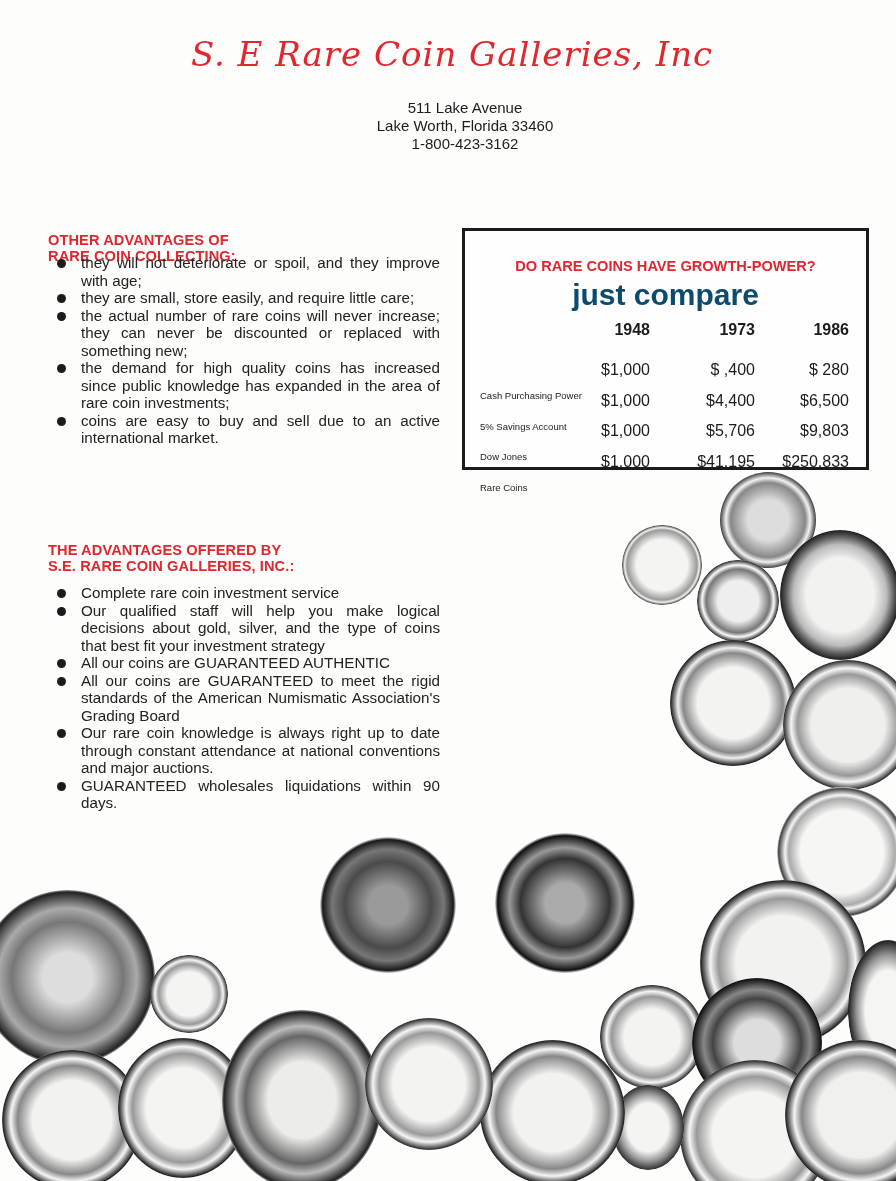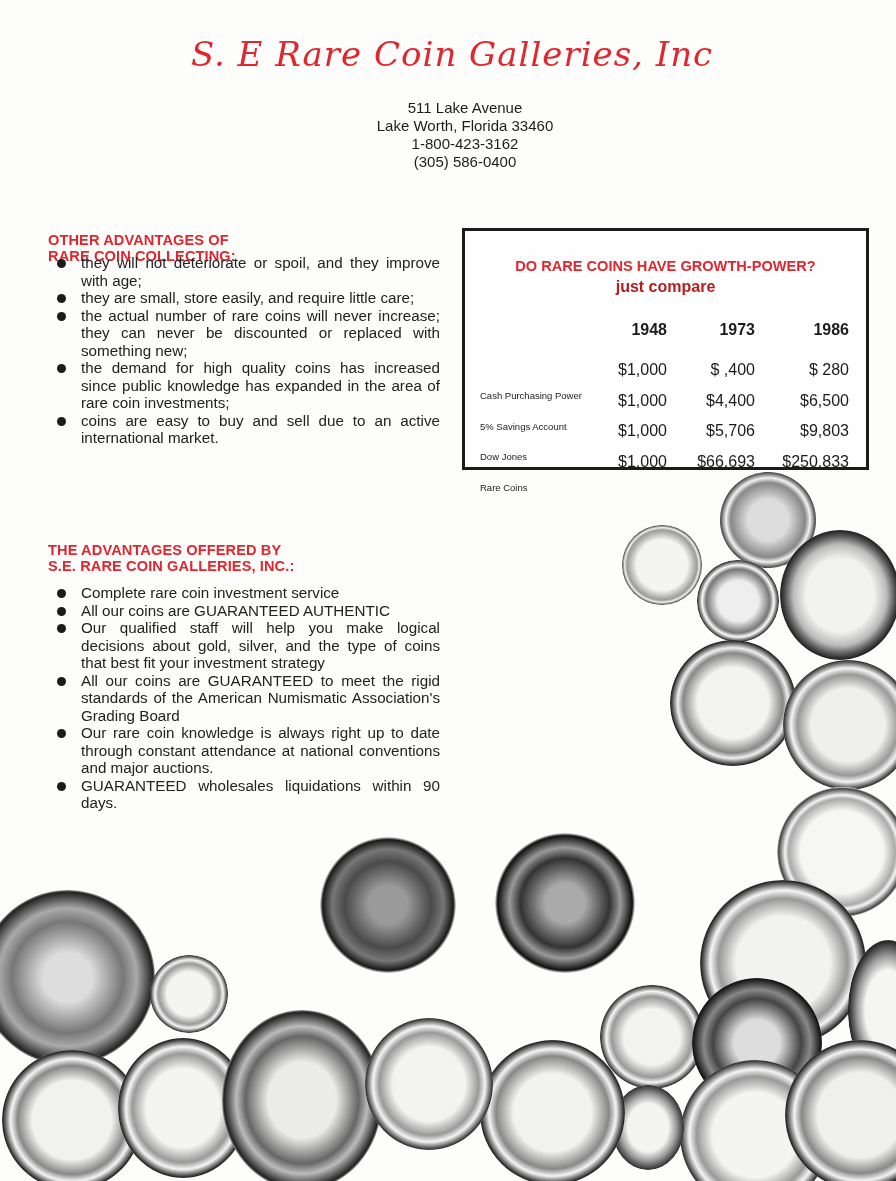--- a/index.html
+++ b/index.html
@@ -43,45 +43,44 @@
   .compare-box {
     position: absolute; left: 462px; top: 228px; width: 401px; height: 236px;
     border: 3px solid #1b1b1b; background: #fefefe;
   }
   .compare-q {
     position: absolute; top: 27px; left: 0; width: 100%; text-align: center;
     color: #e0262e; font-weight: bold; font-size: 14.6px; white-space: nowrap;
   }
   .compare-sub {
     position: absolute; top: 47px; left: 0; width: 100%; text-align: center;
-    color: #b91c1c; font-weight: bold; font-size: 16px; white-space: nowrap;
+    color: #0c4a6e; font-weight: bold; font-size: 30px; white-space: nowrap;
   }
   .tbl { position: absolute; left: 15px; top: 88px; width: 380px; }
   .tbl .row { position: relative; height: 30.5px; }
   .tbl .lbl { position: absolute; left: 0; top: 11px; font-size: 9.5px; white-space: nowrap; margin-top: 33px; }
   .tbl .c { position: absolute; top: 0; font-size: 16px; white-space: nowrap; text-align: right; }
-  .tbl .c1 { right: 193px; }
+  .tbl .c1 { right: 210px; }
   .tbl .c2 { right: 105px; }
   .tbl .c3 { right: 11px; }
   .tbl .hdr .c { font-weight: bold; font-size: 16px; top: 2px; }
   .tbl .hdr { height: 27px; }
   .tbl .row:not(.hdr) .c { top: 3px; margin-top: 12px; }
 
   .coins { position: absolute; left: 0; top: 0; width: 896px; height: 1181px; pointer-events: none; }
   .coin { position: absolute; border-radius: 50%; pointer-events: auto; }
 </style>
 </head>
 <body>
 
 <div class="brand">S. E Rare Coin Galleries, Inc</div>
 <div class="address">
   <div>511 Lake Avenue</div>
   <div>Lake Worth, Florida 33460</div>
   <div>1-800-423-3162</div>
-  <div>(305) 586-0400</div>
 </div>
 
 <div class="section-title" id="adv1">
   <div>OTHER ADVANTAGES OF</div>
   <div>RARE COIN COLLECTING:</div>
 </div>
 <ul class="bullets" id="list1">
   <li><span class="dot"></span><span>they will not deteriorate or spoil, and they improve with age;</span></li>
   <li><span class="dot"></span><span>they are small, store easily, and require little care;</span></li>
   <li><span class="dot"></span><span>the actual number of rare coins will never increase; they can never be discounted or replaced with something new;</span></li>
@@ -112,34 +111,34 @@
     </div>
     <div class="row">
       <span class="lbl">Dow Jones</span>
       <span class="c c1">$1,000</span>
       <span class="c c2">$5,706</span>
       <span class="c c3">$9,803</span>
     </div>
     <div class="row">
       <span class="lbl">Rare Coins</span>
       <span class="c c1">$1,000</span>
-      <span class="c c2">$66,693</span>
+      <span class="c c2">$41,195</span>
       <span class="c c3">$250,833</span>
     </div>
   </div>
 </div>
 
 <div class="section-title" id="adv2">
   <div>THE ADVANTAGES OFFERED BY</div>
   <div>S.E. RARE COIN GALLERIES, INC.:</div>
 </div>
 <ul class="bullets" id="list2">
   <li><span class="dot"></span><span>Complete rare coin investment service</span></li>
+  <li><span class="dot"></span><span>Our qualified staff will help you make logical decisions about gold, silver, and the type of coins that best fit your investment strategy</span></li>
   <li><span class="dot"></span><span>All our coins are GUARANTEED AUTHENTIC</span></li>
-  <li><span class="dot"></span><span>Our qualified staff will help you make logical decisions about gold, silver, and the type of coins that best fit your investment strategy</span></li>
   <li><span class="dot"></span><span>All our coins are GUARANTEED to meet the rigid standards of the American Numismatic Association's Grading Board</span></li>
   <li><span class="dot"></span><span>Our rare coin knowledge is always right up to date through constant attendance at national conventions and major auctions.</span></li>
   <li><span class="dot"></span><span>GUARANTEED wholesales liquidations within 90 days.</span></li>
 </ul>
 
 <div class="coins">
 
   <div class="coin" style="left:622px;top:525px;width:80px;height:80px;background:radial-gradient(circle,#f4f4f2 45%,#9a9a9a 62%,#f0f0ee 66%,#555 70%,#fafafa 73%);"></div>
   <div class="coin" style="left:720px;top:472px;width:96px;height:96px;background:radial-gradient(circle,#ddd 30%,#888 55%,#f2f2f2 62%,#222 72%,#fafafa 74%);"></div>
   <div class="coin" style="left:697px;top:560px;width:82px;height:82px;background:radial-gradient(circle,#eee 35%,#777 55%,#fafafa 62%,#333 70%,#fafafa 72%);"></div>

